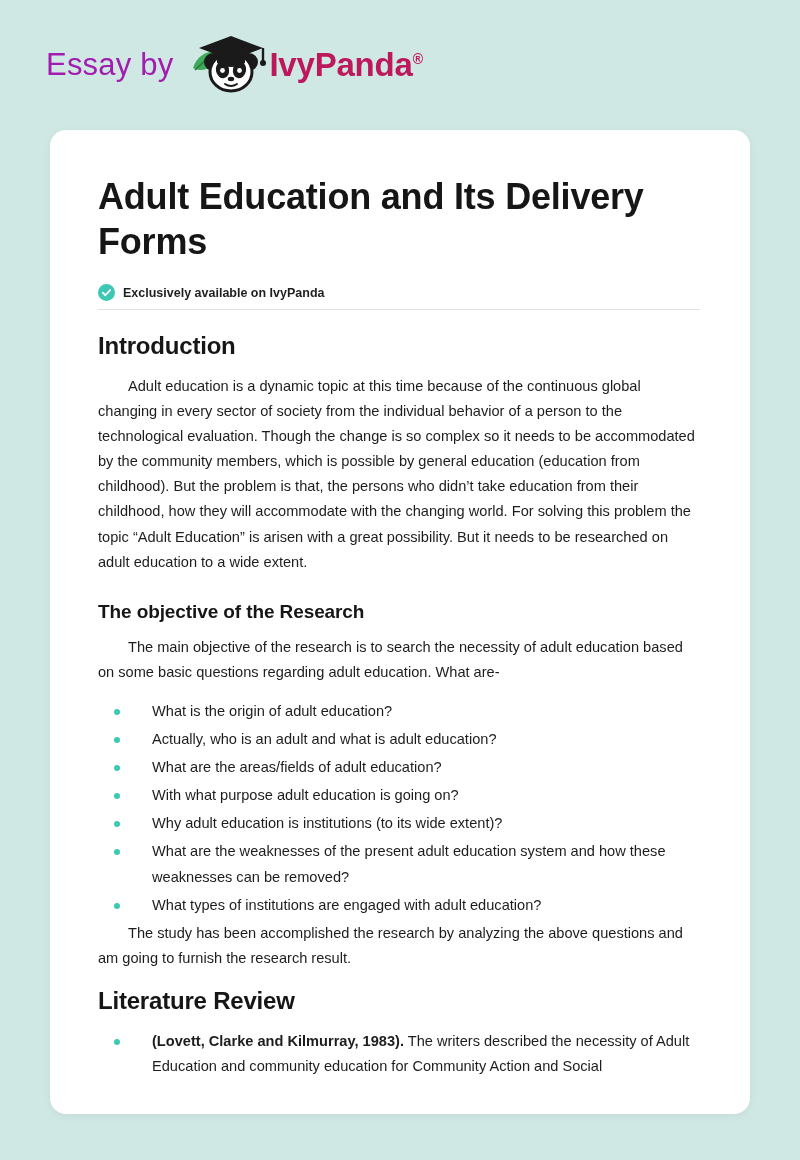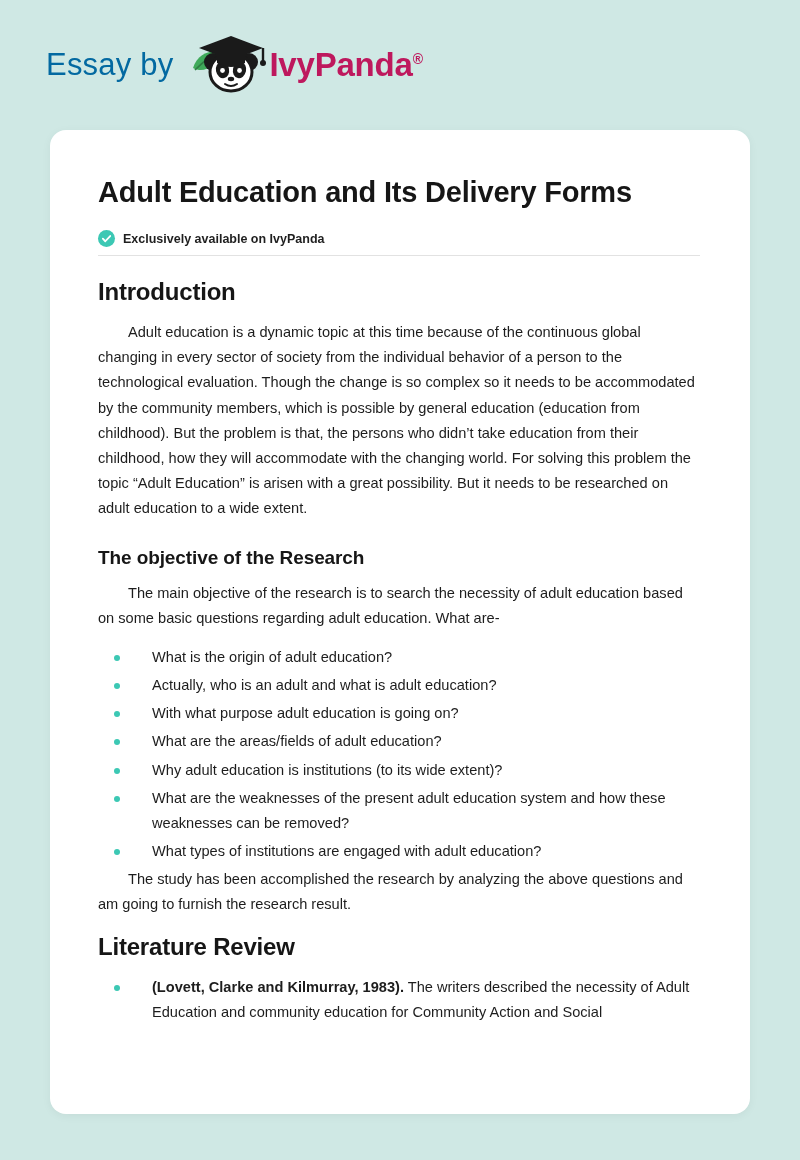--- a/index.html
+++ b/index.html
@@ -23,21 +23,21 @@
   }
   
   .brand-header {
     display: flex;
     align-items: center;
     height: 130px;
     padding-left: 46px;
   }
   .brand-essay {
     font-size: 31px;
-    color: #0369a1;
+    color: #a21caf;
     letter-spacing: 0.2px;
     font-weight: 400;
   }
   .brand-logo {
     display: flex;
     align-items: center;
     margin-left: 14px;
   }
   .panda-mark {
     position: relative;
@@ -69,21 +69,21 @@
     background: #ffffff;
     border-radius: 16px;
     box-shadow: 0 2px 10px rgba(0,0,0,0.05);
     overflow: hidden;
     padding: 44px 26px 0 24px;
   }
   .doc-inner {
     padding: 0 24px;
   }
   h1.doc-title {
-    font-size: 29px;
+    font-size: 36px;
     line-height: 1.25;
     margin: 0 0 20px 0;
     font-weight: bold;
     color: #161616;
     letter-spacing: -0.2px;
   }
   .exclusive {
     display: flex;
     align-items: center;
     gap: 8px;
@@ -213,22 +213,22 @@
 
       <h2 class="section">Introduction</h2>
       <p class="body-text">Adult education is a dynamic topic at this time because of the continuous global changing in every sector of society from the individual behavior of a person to the technological evaluation. Though the change is so complex so it needs to be accommodated by the community members, which is possible by general education (education from childhood). But the problem is that, the persons who didn’t take education from their childhood, how they will accommodate with the changing world. For solving this problem the topic “Adult Education” is arisen with a great possibility. But it needs to be researched on adult education to a wide extent.</p>
 
       <h3 class="subsection">The objective of the Research</h3>
       <p class="body-text">The main objective of the research is to search the necessity of adult education based on some basic questions regarding adult education. What are-</p>
 
       <ul class="bullets">
         <li>What is the origin of adult education?</li>
         <li>Actually, who is an adult and what is adult education?</li>
+        <li>What are the areas/fields of adult education?</li>
         <li>With what purpose adult education is going on?</li>
-        <li>What are the areas/fields of adult education?</li>
         <li>Why adult education is institutions (to its wide extent)?</li>
         <li>What are the weaknesses of the present adult education system and how these weaknesses can be removed?</li>
         <li>What types of institutions are engaged with adult education?</li>
       </ul>
 
       <p class="body-text para-gap">The study has been accomplished the research by analyzing the above questions and am going to furnish the research result.</p>
 
       <h2 class="section lit">Literature Review</h2>
       <ul class="bullets">
         <li><b>(Lovett, Clarke and Kilmurray, 1983).</b><span> The writers described the necessity of Adult Education and community education for Community Action and Social</span></li>

